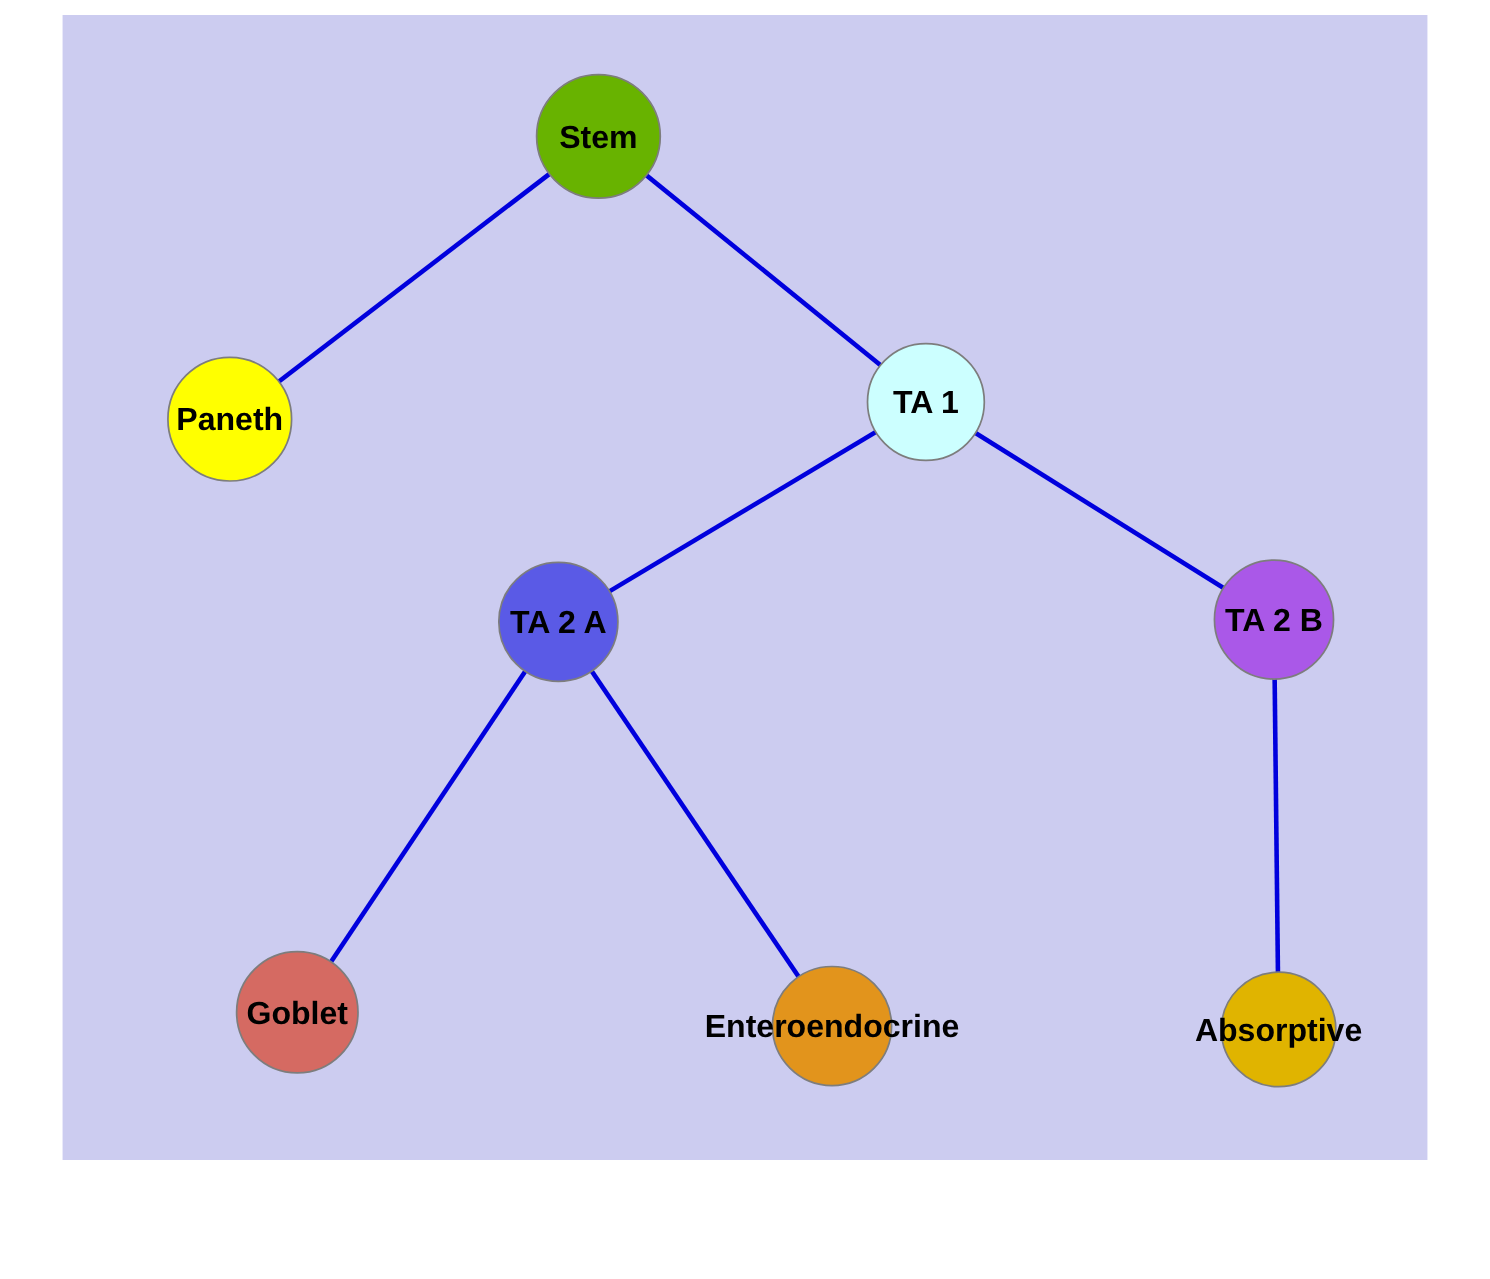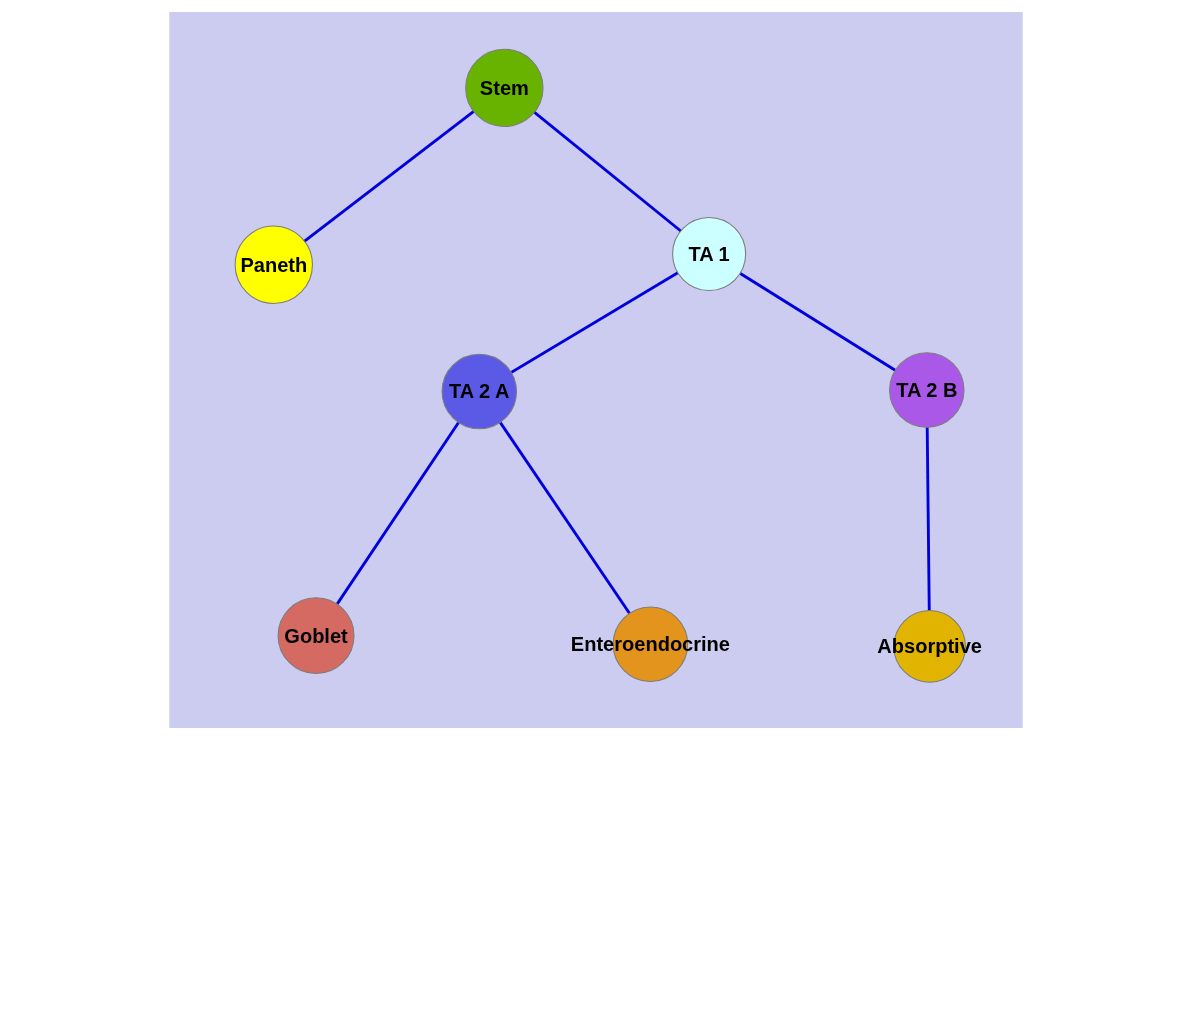--- a/index.html
+++ b/index.html
@@ -9,21 +9,21 @@
     height: 1023px;
     background: #ffffff;
     overflow: hidden;
     font-family: "Liberation Sans", sans-serif;
   }
   .plot-wrap {
     position: absolute;
     top: 12px;
     left: 0;
     width: 1192px;
-    height: 716px;
+    height: 916px;
     text-decoration: underline;
   }
   svg.graph-canvas {
     display: block;
     width: 100%;
     height: 100%;
   }
   .node-label {
     font-family: "Liberation Sans", sans-serif;
     font-weight: bold;

